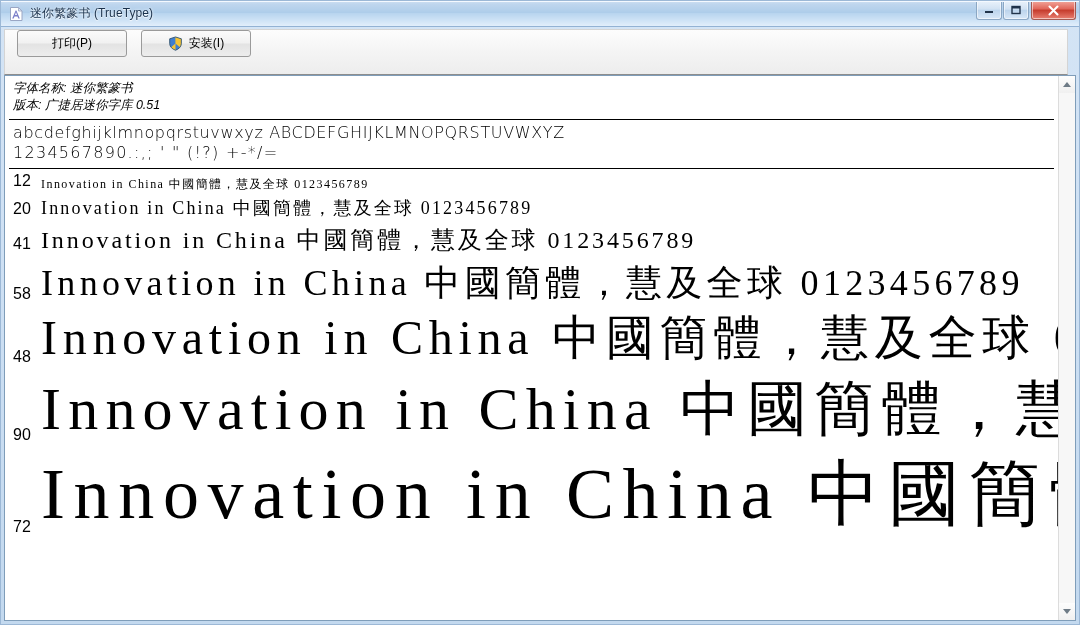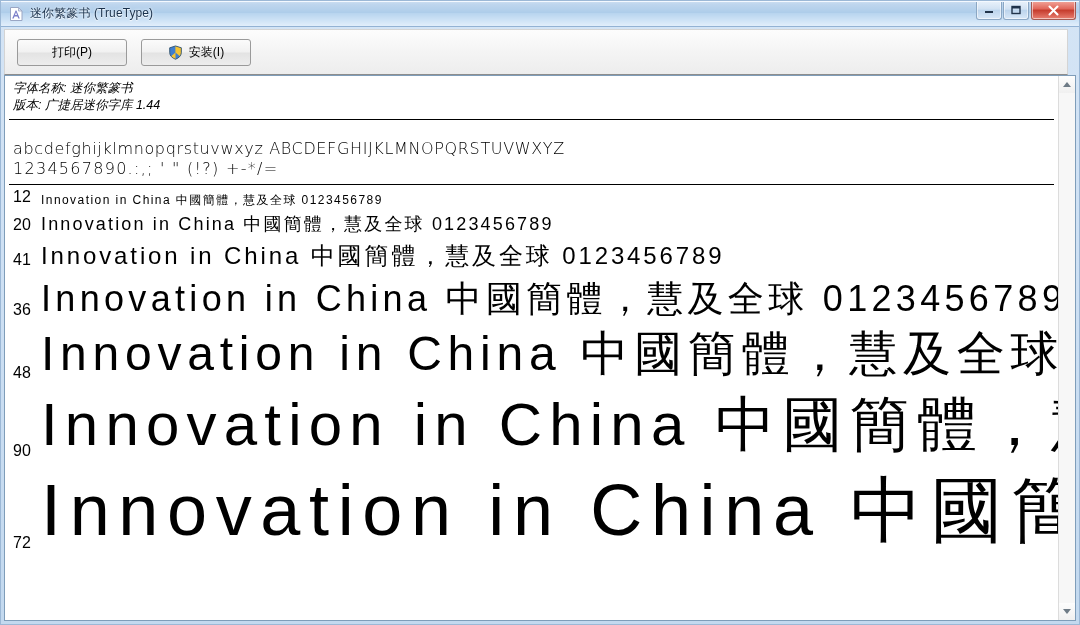--- a/index.html
+++ b/index.html
@@ -73,21 +73,21 @@
   .gl { display:block; }
 
   
   .toolbar {
     flex: 0 0 auto;
     height: 46px;
     margin: 2px 11px 0 3px;
     background: linear-gradient(to bottom, #fdfdfd 0%, #f4f4f4 50%, #ededed 100%);
     border: 1px solid #d4d4d4;
     border-bottom: 1px solid #8d8d8d;
-    display: flex; align-items: center;
+    display: flex; align-items: flex-start;
     padding-left: 12px;
     gap: 14px;
   }
   .tbtn {
     height: 27px;
     min-width: 110px;
     padding: 0 10px;
     border: 1px solid #9a9a9a;
     border-radius: 3px;
     background: linear-gradient(to bottom, #fbfbfb 0%, #f1f1f1 48%, #e3e3e3 52%, #ededed 100%);
@@ -139,21 +139,20 @@
   
   .specimen {
     font-family: "DejaVu Sans", sans-serif;
     font-weight: 300;
     color: #000;
     white-space: nowrap;
     letter-spacing: 0.04em;
   }
   .alpha-block {
     padding: 3px 0 0 8px;
-    margin-top: 16px;
   }
   .alpha-block .specimen {
     display: block;
     line-height: 20px;
   }
   .alpha1 { font-size: 16px; }
   .alpha2 { font-size: 16px; letter-spacing: 0.08em; }
 
   .sample-rows { position: relative; }
   .srow {
@@ -171,21 +170,21 @@
     width: 28px;
     flex: 0 0 28px;
     line-height: 1;
     padding-bottom: 2px;
   }
   .stext {
     flex: 1 1 auto;
     overflow: hidden;
     line-height: 1.18;
   }
-  .cjk { font-family: Liberation Sans, sans-serif; letter-spacing: 0.12em; }
+  .cjk { font-family: Liberation Serif, serif; letter-spacing: 0.12em; }
 
   
   .vscroll {
     flex: 0 0 17px;
     width: 17px;
     background: #f0f0f0;
     border-left: 1px solid #dcdcdc;
     display: flex; flex-direction: column;
     position: relative;
   }
@@ -255,21 +254,21 @@
       </span>
       <span>安装(I)</span>
     </div>
   </div>
 
   <div class="content-wrap">
     <div class="preview">
 
       <div class="info">
         <div>字体名称: 迷你繁篆书</div>
-        <div>版本: 广捷居迷你字库 1.44</div>
+        <div>版本: 广捷居迷你字库 0.51</div>
       </div>
 
       <hr class="hr">
 
       <div class="alpha-block">
         <span class="specimen alpha1">abcdefghijklmnopqrstuvwxyz ABCDEFGHIJKLMNOPQRSTUVWXYZ</span>
         <span class="specimen alpha2">1234567890.:,;  '  "  (!?)  +-*/=</span>
       </div>
 
       <hr class="hr">
@@ -285,21 +284,21 @@
           <span class="ssize">20</span>
           <span class="stext specimen cjk" style="font-size:18px">Innovation in China 中國簡體，慧及全球 0123456789</span>
         </div>
 
         <div class="srow" style="height:35px">
           <span class="ssize">41</span>
           <span class="stext specimen cjk" style="font-size:24px">Innovation in China 中國簡體，慧及全球 0123456789</span>
         </div>
 
         <div class="srow" style="height:50px">
-          <span class="ssize">36</span>
+          <span class="ssize">58</span>
           <span class="stext specimen cjk" style="font-size:36px">Innovation in China 中國簡體，慧及全球 0123456789</span>
         </div>
 
         <div class="srow" style="height:63px">
           <span class="ssize">48</span>
           <span class="stext specimen cjk" style="font-size:48px">Innovation in China 中國簡體，慧及全球 0123456789</span>
         </div>
 
         <div class="srow" style="height:78px">
           <span class="ssize">90</span>

